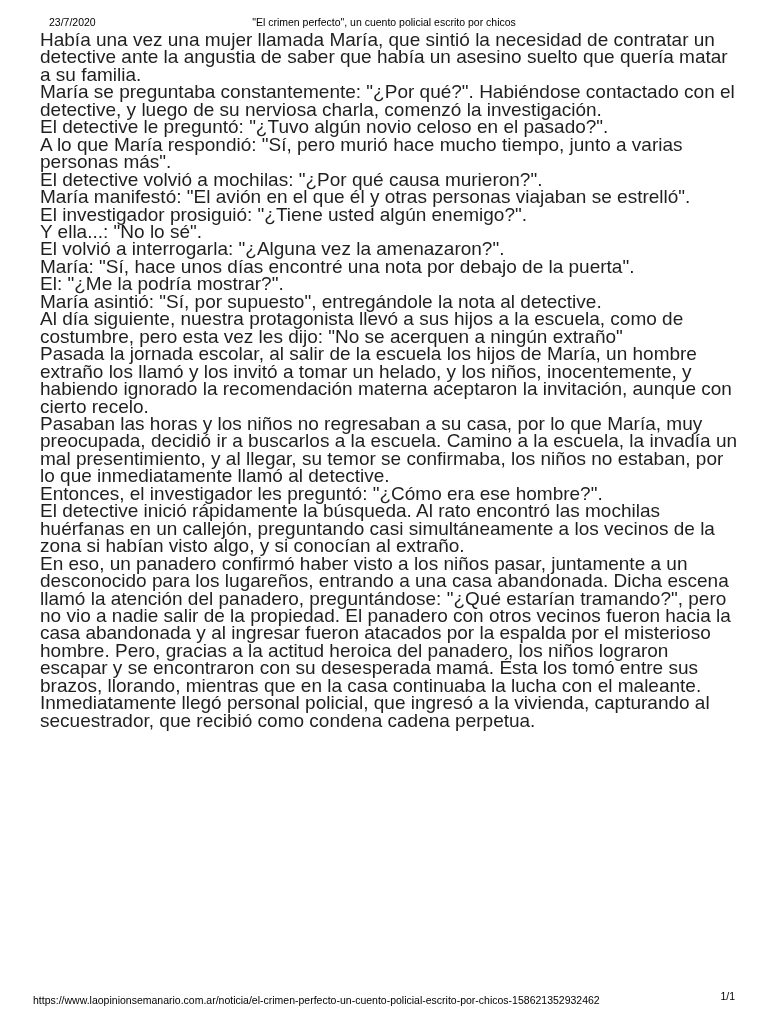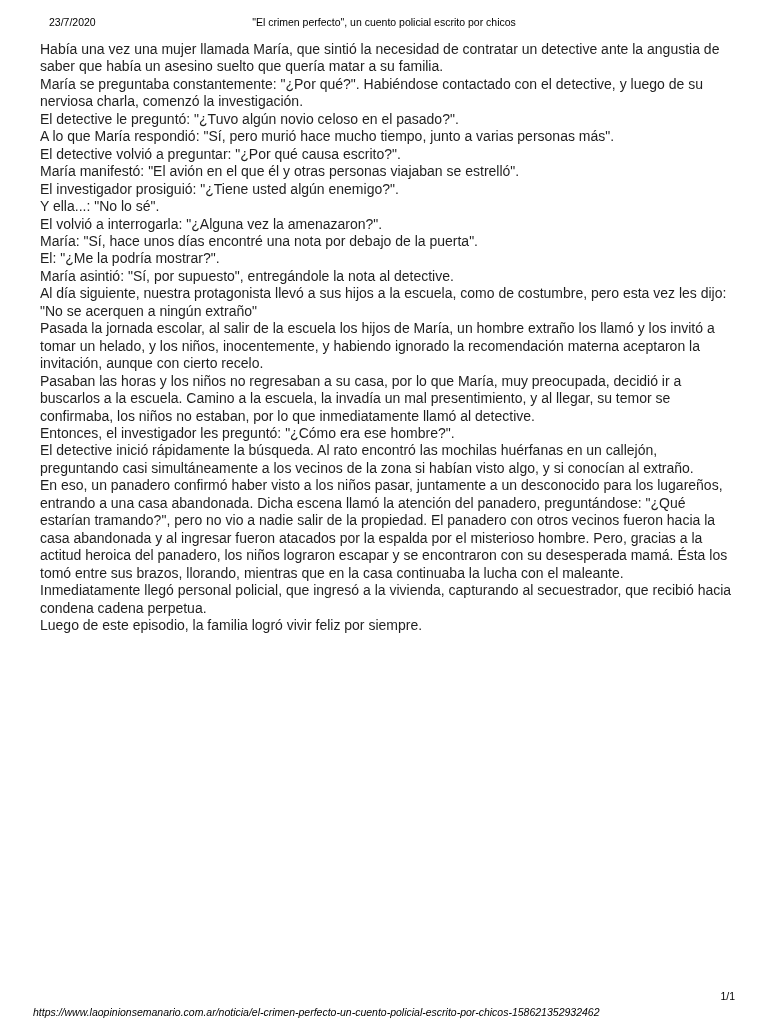--- a/index.html
+++ b/index.html
@@ -37,48 +37,47 @@
     position: absolute;
     left: 90px;
     right: 90px;
     top: 0;
     text-align: center;
     white-space: nowrap;
     overflow: hidden;
   }
   .story-body {
     position: absolute;
-    top: 41px;
+    top: 31px;
     left: 40px;
     width: 698px;
     color: #1f1f1f;
-    font-size: 14px;
+    font-size: 19px;
     line-height: 17.45px;
     letter-spacing: 0px;
   }
   .para {
     margin: 0;
     padding: 0;
   }
   .print-footer {
     position: absolute;
     left: 0;
     right: 0;
     bottom: 21px;
     height: 13px;
     font-size: 10.5px;
     color: #000000;
     line-height: 12px;
   }
   .source-url {
     position: absolute;
     left: 33px;
-    top: 16px;
+    top: 4px;
     white-space: nowrap;
-    font-style: italic;
   }
   .page-number {
     position: absolute;
     right: 33px;
     top: 0;
     white-space: nowrap;
   }
 </style>
 </head>
 <body>
@@ -88,36 +87,35 @@
   <div class="print-header">
     <span class="print-date">23/7/2020</span>
     <span class="print-title">"El crimen perfecto", un cuento policial escrito por chicos</span>
   </div>
 
   <div class="story-body">
       <div class="para">Había una vez una mujer llamada María, que sintió la necesidad de contratar un detective ante la angustia de saber que había un asesino suelto que quería matar a su familia.</div>
       <div class="para">María se preguntaba constantemente: "¿Por qué?". Habiéndose contactado con el detective, y luego de su nerviosa charla, comenzó la investigación.</div>
       <div class="para">El detective le preguntó: "¿Tuvo algún novio celoso en el pasado?".</div>
       <div class="para">A lo que María respondió: "Sí, pero murió hace mucho tiempo, junto a varias personas más".</div>
-      <div class="para">El detective volvió a preguntar: "¿Por qué causa escrito?".</div>
+      <div class="para">El detective volvió a mochilas: "¿Por qué causa murieron?".</div>
       <div class="para">María manifestó: "El avión en el que él y otras personas viajaban se estrelló".</div>
       <div class="para">El investigador prosiguió: "¿Tiene usted algún enemigo?".</div>
       <div class="para">Y ella...: "No lo sé".</div>
       <div class="para">El volvió a interrogarla: "¿Alguna vez la amenazaron?".</div>
       <div class="para">María: "Sí, hace unos días encontré una nota por debajo de la puerta".</div>
       <div class="para">El: "¿Me la podría mostrar?".</div>
       <div class="para">María asintió: "Sí, por supuesto", entregándole la nota al detective.</div>
       <div class="para">Al día siguiente, nuestra protagonista llevó a sus hijos a la escuela, como de costumbre, pero esta vez les dijo: "No se acerquen a ningún extraño"</div>
       <div class="para">Pasada la jornada escolar, al salir de la escuela los hijos de María, un hombre extraño los llamó y los invitó a tomar un helado, y los niños, inocentemente, y habiendo ignorado la recomendación materna aceptaron la invitación, aunque con cierto recelo.</div>
       <div class="para">Pasaban las horas y los niños no regresaban a su casa, por lo que María, muy preocupada, decidió ir a buscarlos a la escuela. Camino a la escuela, la invadía un mal presentimiento, y al llegar, su temor se confirmaba, los niños no estaban, por lo que inmediatamente llamó al detective.</div>
       <div class="para">Entonces, el investigador les preguntó: "¿Cómo era ese hombre?".</div>
       <div class="para">El detective inició rápidamente la búsqueda. Al rato encontró las mochilas huérfanas en un callejón, preguntando casi simultáneamente a los vecinos de la zona si habían visto algo, y si conocían al extraño.</div>
       <div class="para">En eso, un panadero confirmó haber visto a los niños pasar, juntamente a un desconocido para los lugareños, entrando a una casa abandonada. Dicha escena llamó la atención del panadero, preguntándose: "¿Qué estarían tramando?", pero no vio a nadie salir de la propiedad. El panadero con otros vecinos fueron hacia la casa abandonada y al ingresar fueron atacados por la espalda por el misterioso hombre. Pero, gracias a la actitud heroica del panadero, los niños lograron escapar y se encontraron con su desesperada mamá. Ésta los tomó entre sus brazos, llorando, mientras que en la casa continuaba la lucha con el maleante.</div>
-      <div class="para">Inmediatamente llegó personal policial, que ingresó a la vivienda, capturando al secuestrador, que recibió hacia condena cadena perpetua.</div>
-      <div class="para">Luego de este episodio, la familia logró vivir feliz por siempre.</div>
+      <div class="para">Inmediatamente llegó personal policial, que ingresó a la vivienda, capturando al secuestrador, que recibió como condena cadena perpetua.</div>
     </div>
 
   <div class="print-footer">
     <span class="source-url">https://www.laopinionsemanario.com.ar/noticia/el-crimen-perfecto-un-cuento-policial-escrito-por-chicos-158621352932462</span>
     <span class="page-number">1/1</span>
   </div>
 
 </div>
 
 </body></html>

